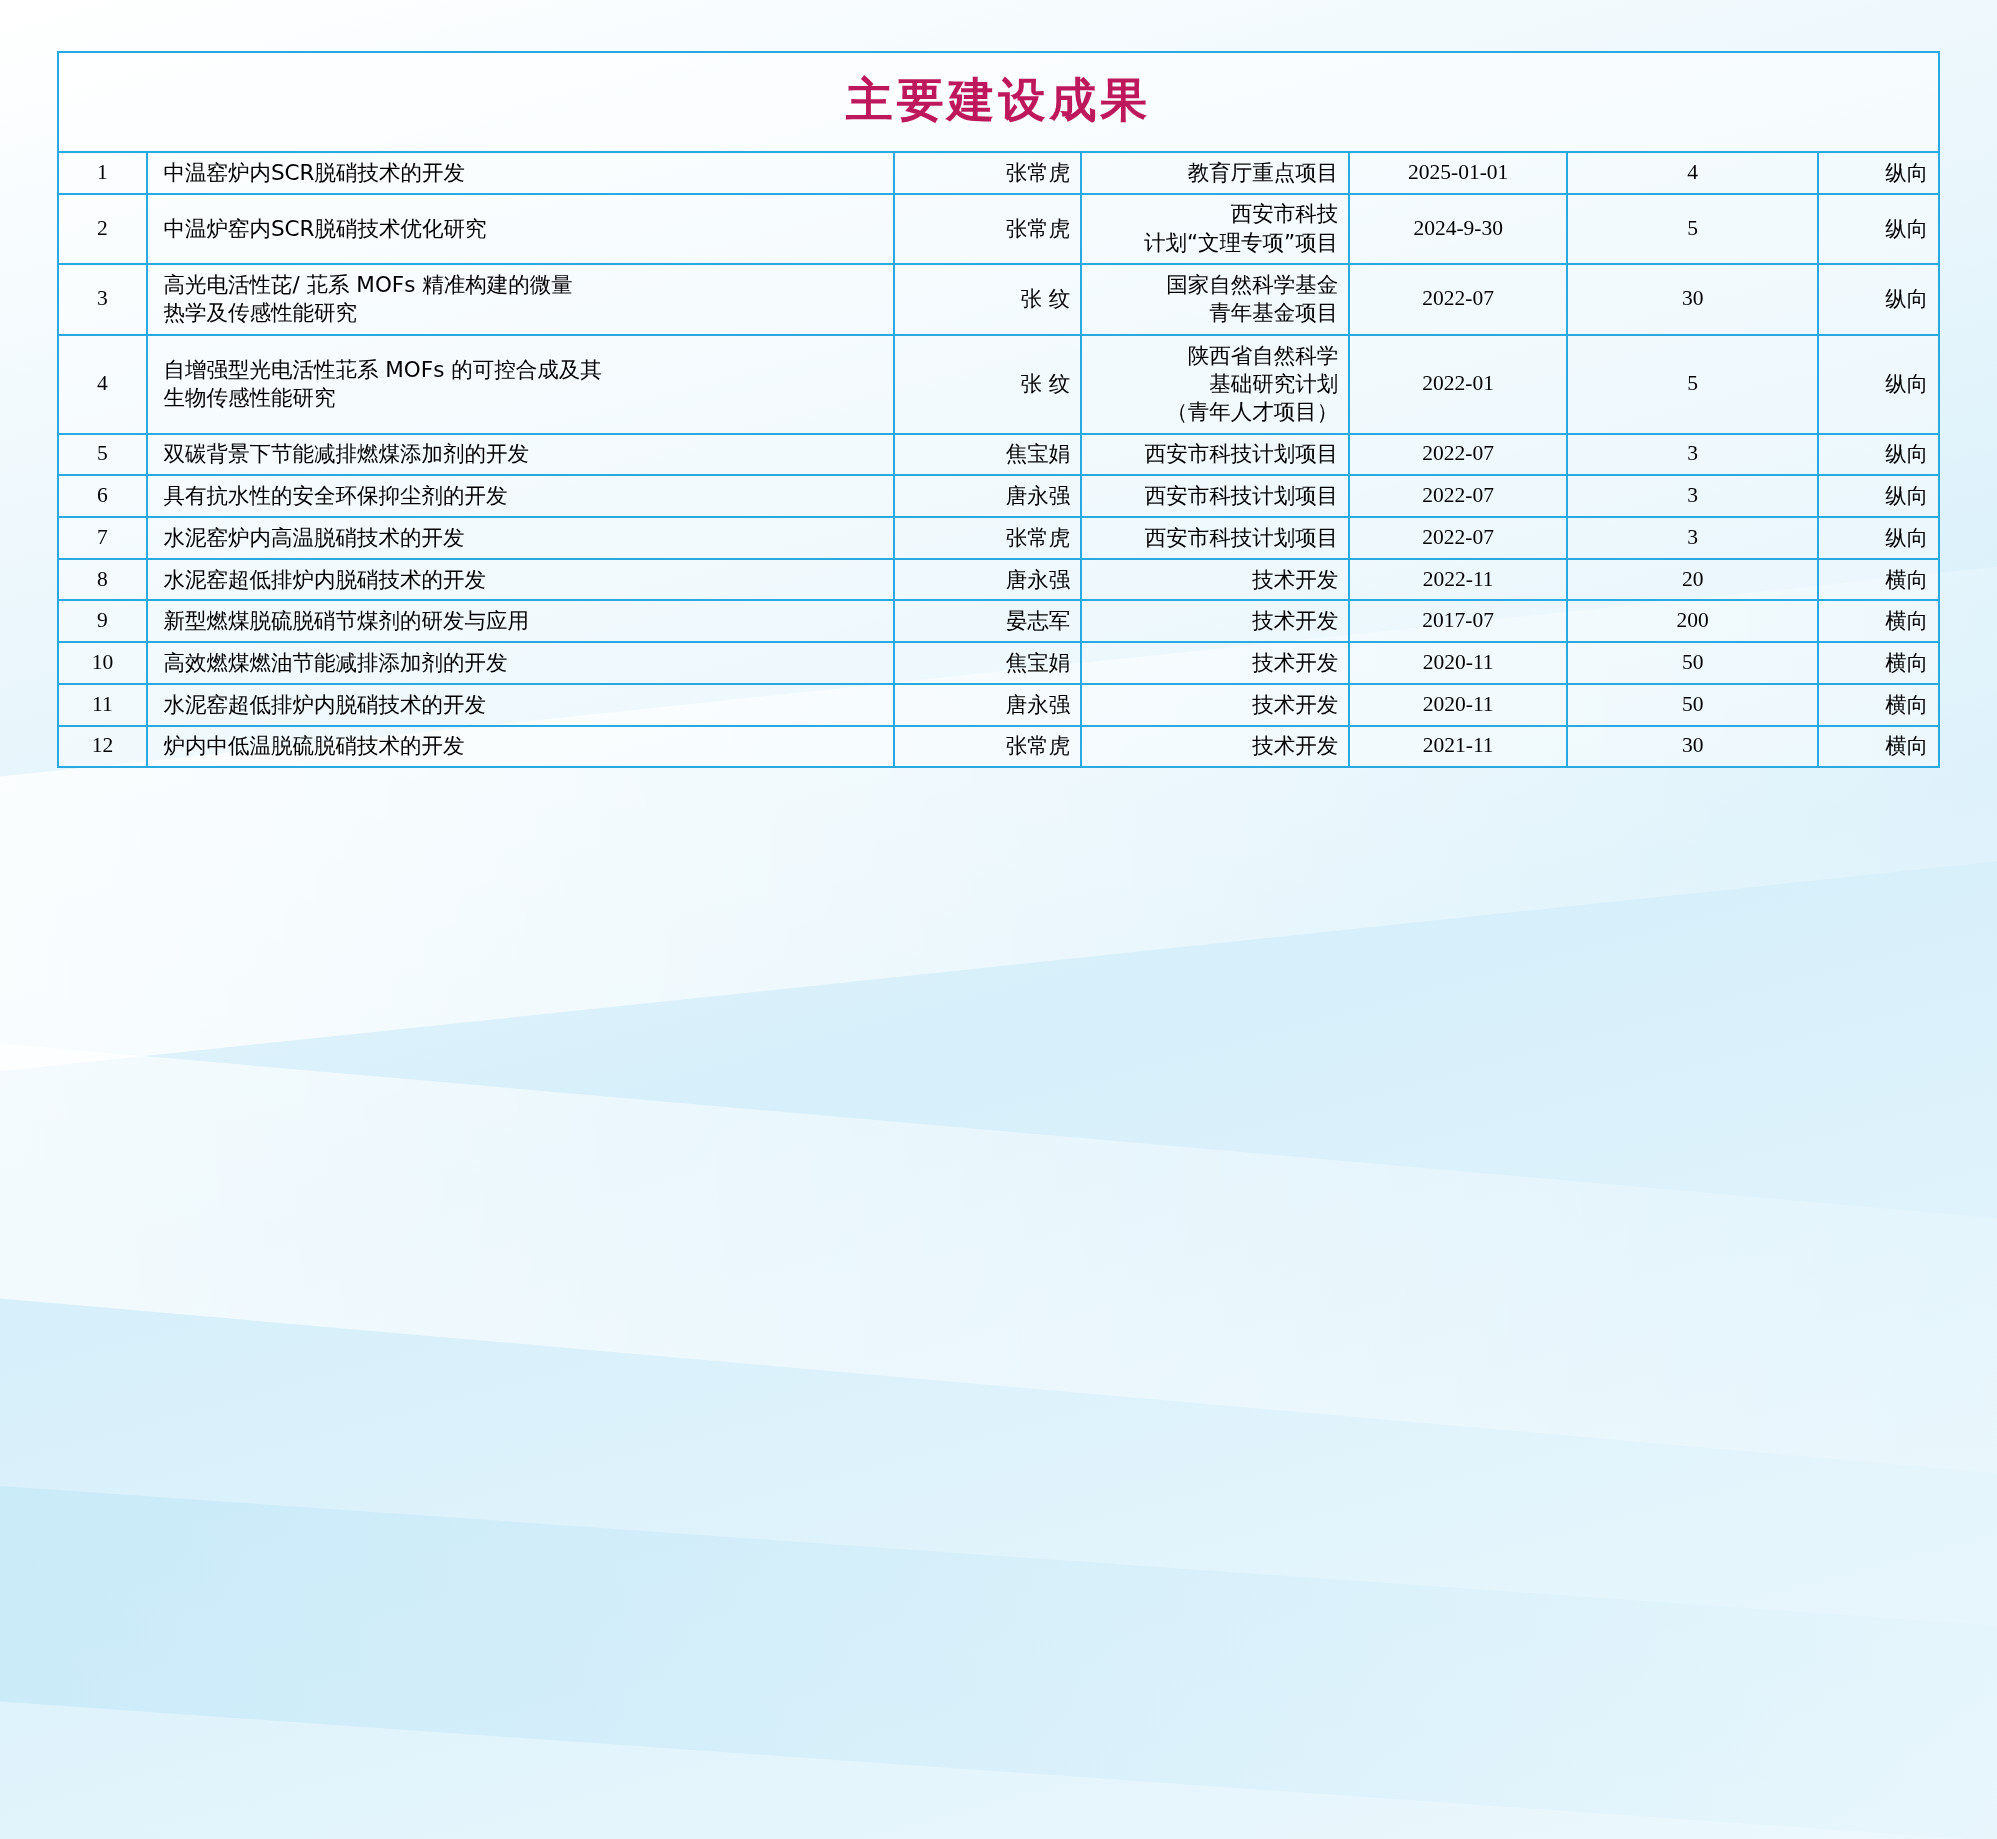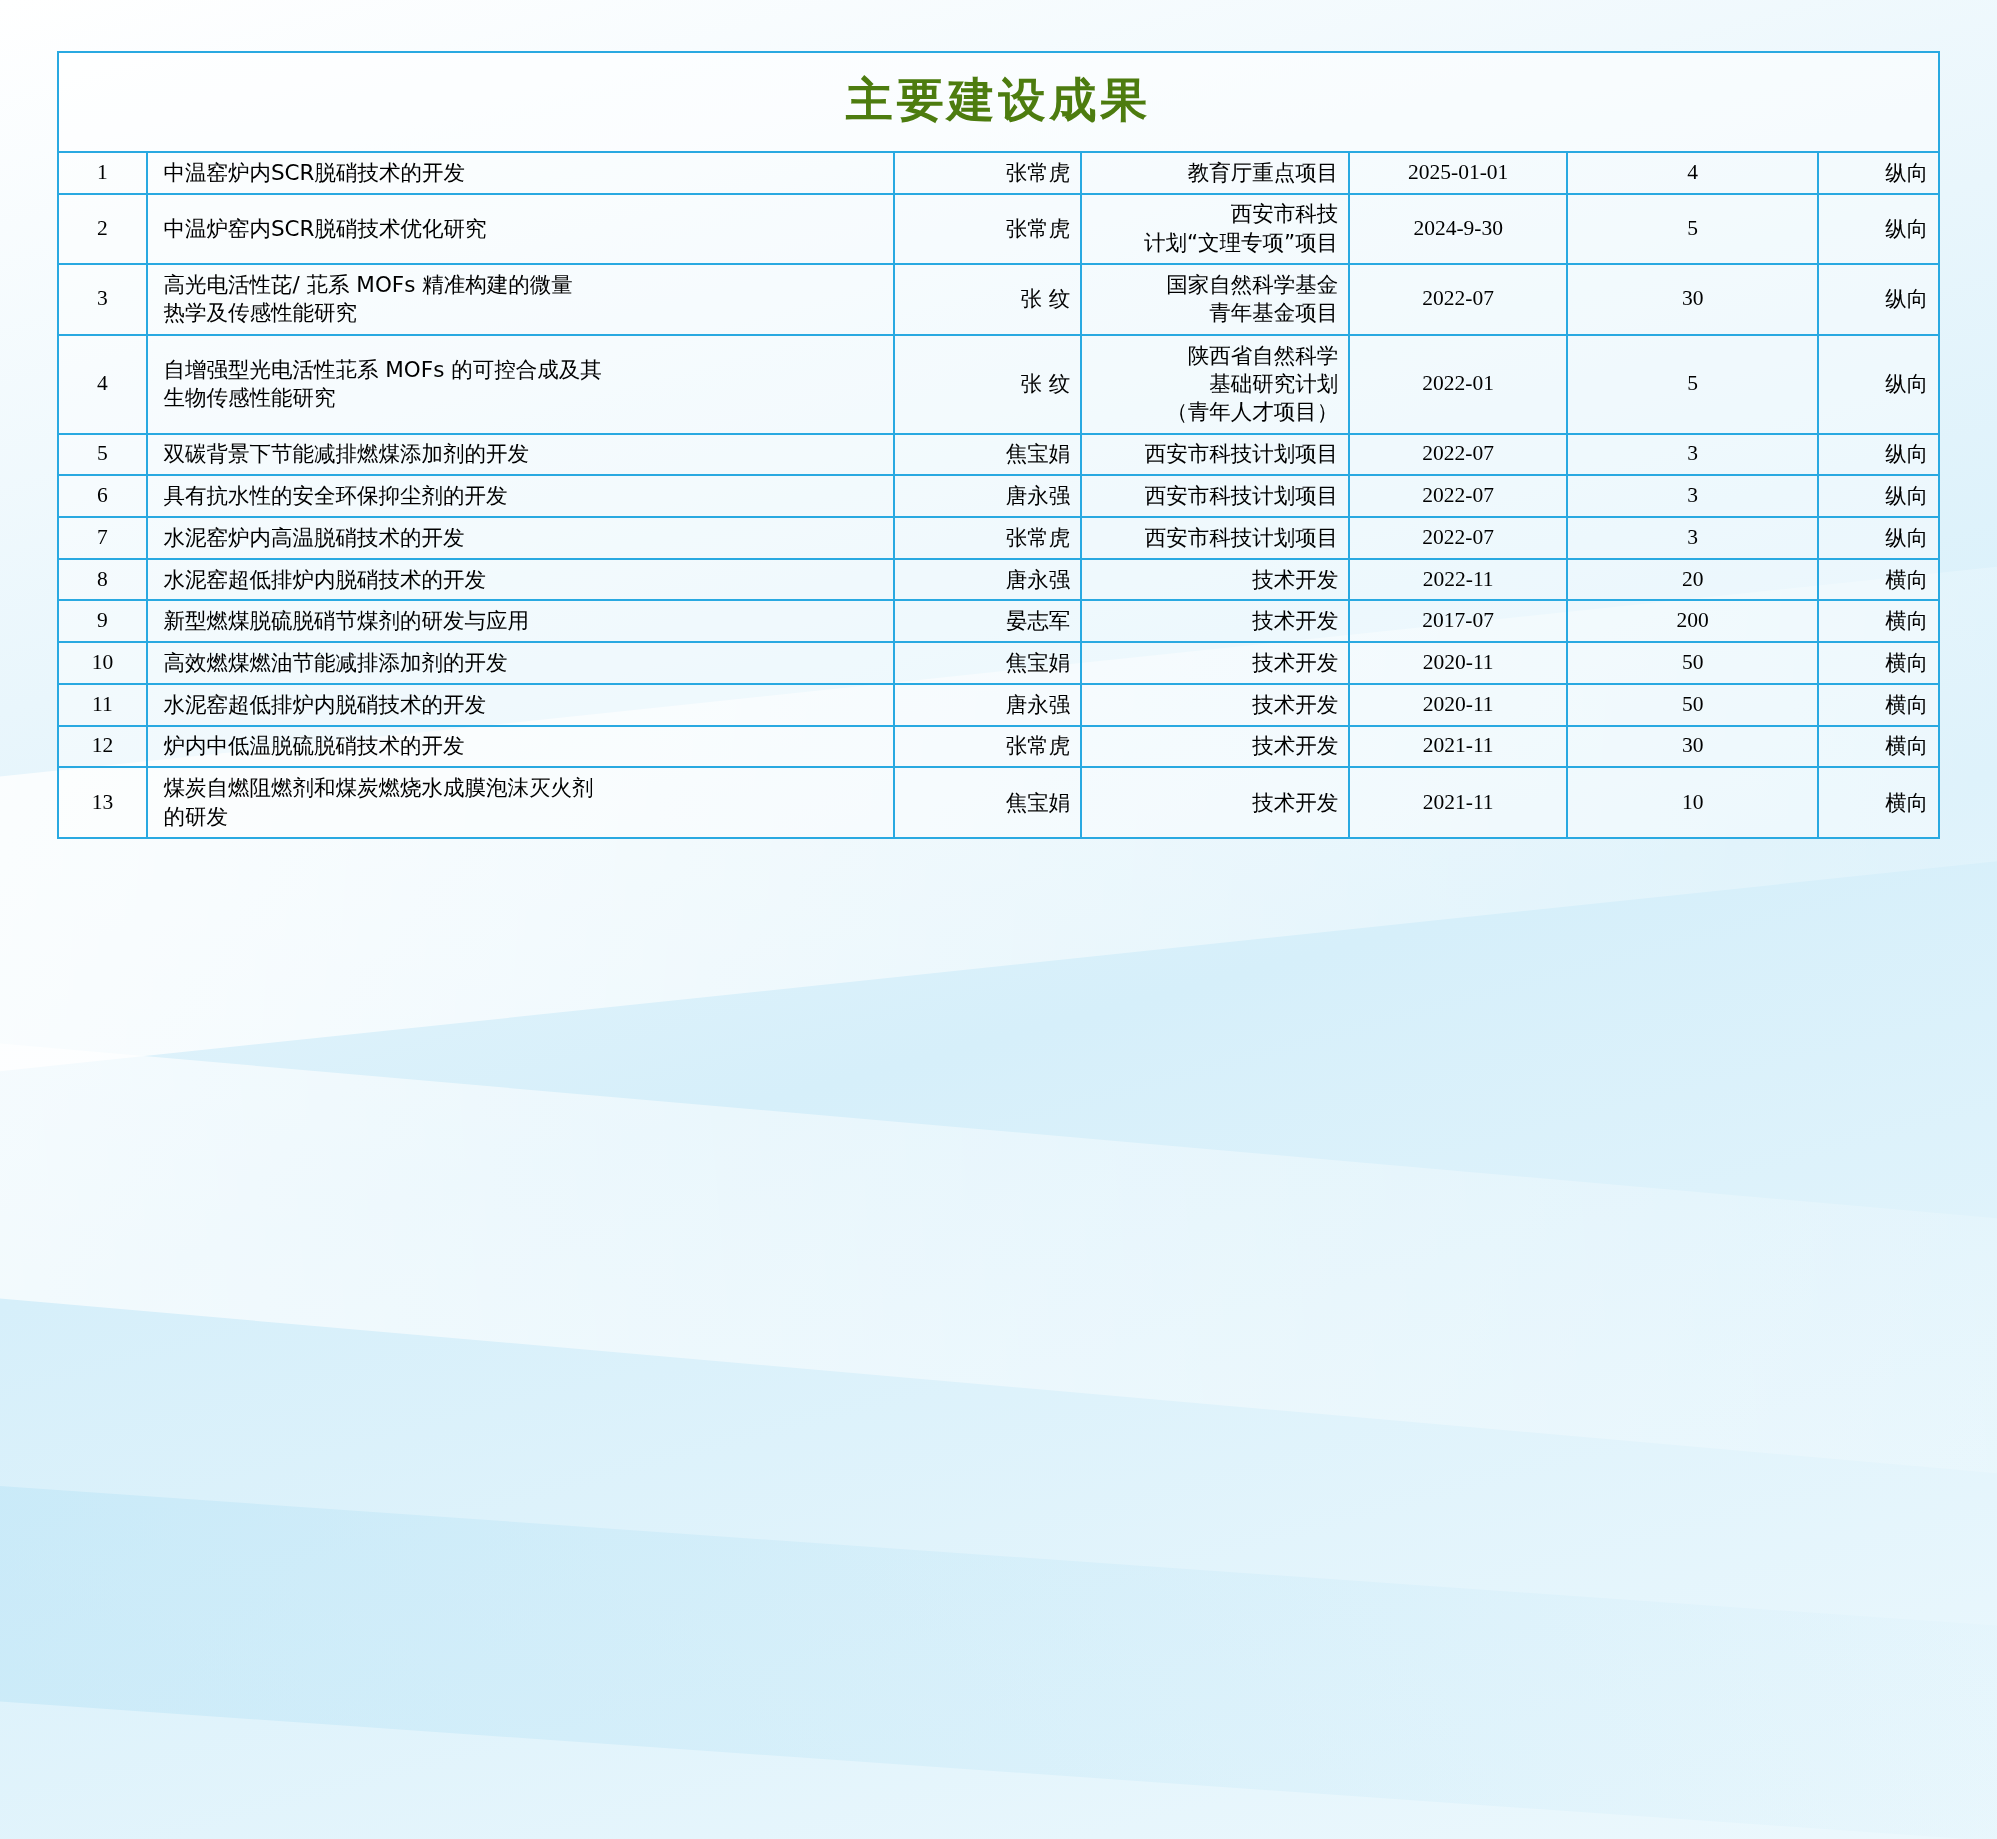--- a/index.html
+++ b/index.html
@@ -79,21 +79,21 @@
   .title-cell {
     text-align: center;
     padding: 17.6px 0 21.5px 0 !important;
     background: rgba(255,255,255,0.55);
   }
   .title-text {
     font-family: "DejaVu Sans", "Liberation Sans", sans-serif;
     font-weight: bold;
     font-size: 47px;
     letter-spacing: 3.9px;
-    color: #4d7c0f;
+    color: #be185d;
   }
 
   thead th {
     font-family: "DejaVu Sans", "Liberation Sans", sans-serif;
     font-weight: bold;
     font-size: 22.4px;
     color: #111;
     text-align: center;
     line-height: 1.25;
     padding-top: 13.7px !important;
@@ -299,30 +299,18 @@
       <tr>
         <td class="c-idx">12</td>
         <td class="c-name">炉内中低温脱硫脱硝技术的开发</td>
         <td class="c-person">张常虎</td>
         <td class="c-type">技术开发</td>
         <td class="c-date">2021-11</td>
         <td class="c-fund">30</td>
         <td class="c-cat">横向</td>
       </tr>
 
-      <tr>
-        <td class="c-idx">13</td>
-        <td class="c-name two-line">
-          <div>煤炭自燃阻燃剂和煤炭燃烧水成膜泡沫灭火剂</div>
-          <div>的研发</div>
-        </td>
-        <td class="c-person">焦宝娟</td>
-        <td class="c-type">技术开发</td>
-        <td class="c-date">2021-11</td>
-        <td class="c-fund">10</td>
-        <td class="c-cat">横向</td>
-      </tr>
 
 
     </tbody>
   </table>
 </div>
 
 
 </body></html>

